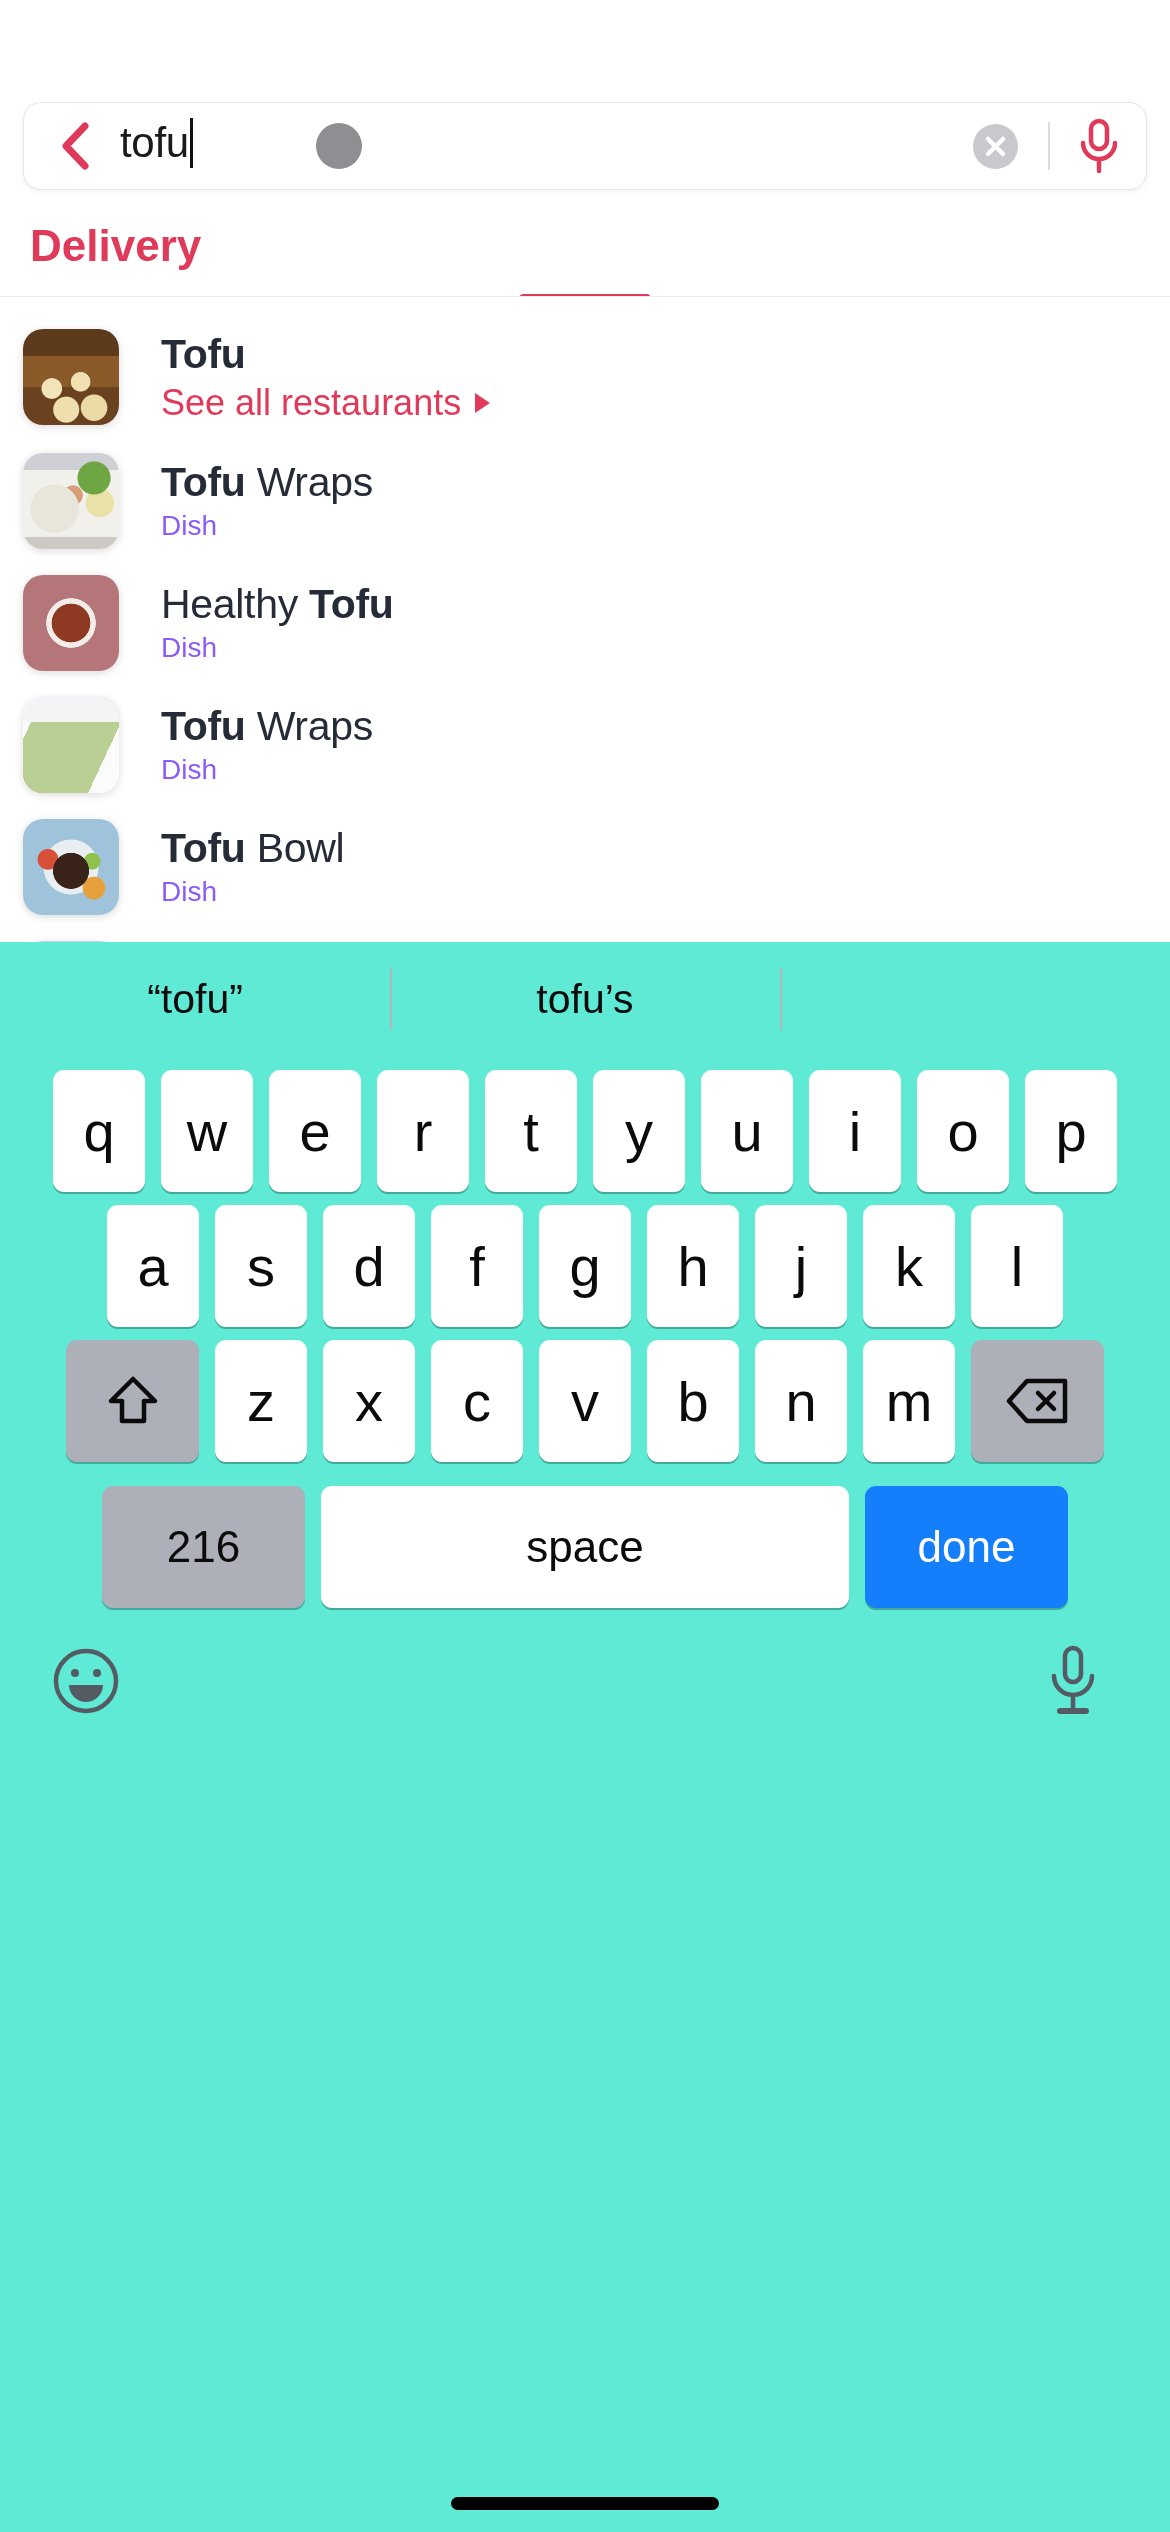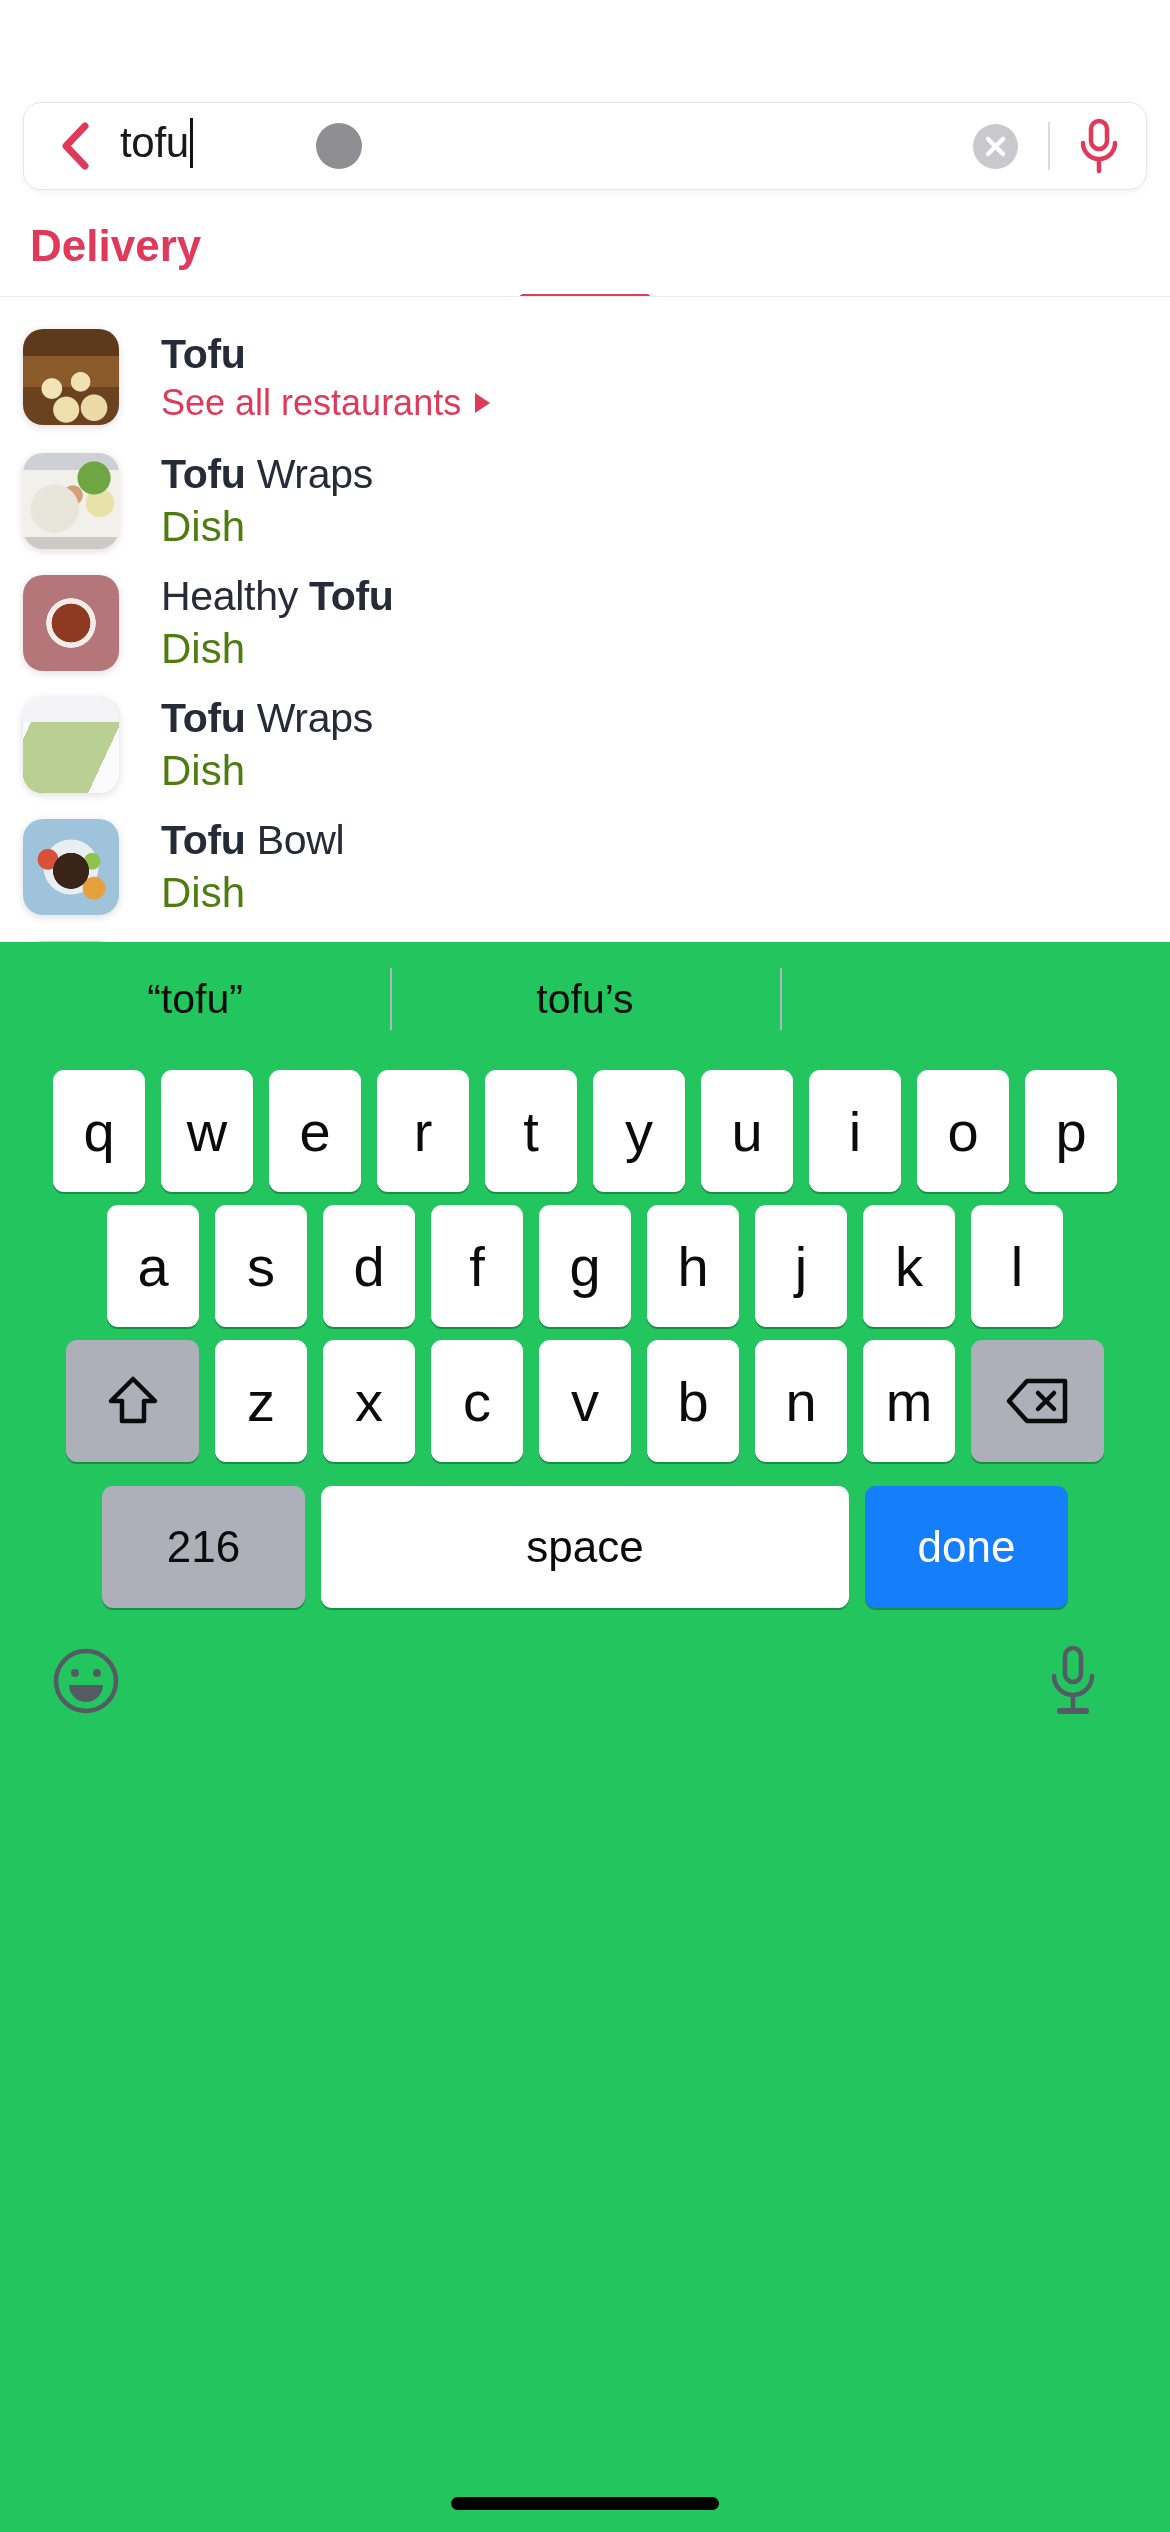--- a/index.html
+++ b/index.html
@@ -145,21 +145,21 @@
   }
   .thumb .img { position: absolute; inset: 0; }
   .result-text { margin-left: 42px; display: flex; flex-direction: column; gap: 7px; }
   .result-title {
     font-size: 41px; color: #262b38; line-height: 1.08;
     letter-spacing: -0.3px;
   }
   .result-title b { font-weight: 700; }
   .result-title span.reg { font-weight: 400; }
   .result-sub {
-    font-size: 42px; color: #4d7c0f; font-weight: 400; line-height: 1.1;
+    font-size: 28px; color: #8b5cf6; font-weight: 400; line-height: 1.1;
   }
   .result-sub.link {
     color: #e03a5a; font-size: 36px; display: flex; align-items: center; gap: 14px;
   }
   .caret-right {
     display: inline-block; width: 0; height: 0;
     border-left: 15px solid #e03a5a;
     border-top: 10px solid transparent;
     border-bottom: 10px solid transparent;
   }
@@ -194,21 +194,21 @@
       radial-gradient(circle at 26% 42%, #d8503a 0 11%, transparent 12%),
       radial-gradient(circle at 72% 44%, #8fc14d 0 9%, transparent 10%),
       radial-gradient(circle at 74% 72%, #e6a13c 0 11%, transparent 12%),
       radial-gradient(circle at 50% 50%, #e9eef3 0 40%, transparent 41%),
       linear-gradient(#9fc3da 0 100%); }
 
   
   .keyboard {
     position: absolute; top: 942px; left: 0;
     width: 1170px; height: 1590px;
-    background: #22c55e;
+    background: #5eead4;
   }
   .suggestions {
     height: 115px; display: flex; align-items: center;
     position: relative;
   }
   .sugg {
     flex: 1 1 33.33%;
     display: flex; align-items: center; justify-content: center;
     font-size: 41px; color: #0b0b0b; height: 100%;
     cursor: pointer; position: relative;

